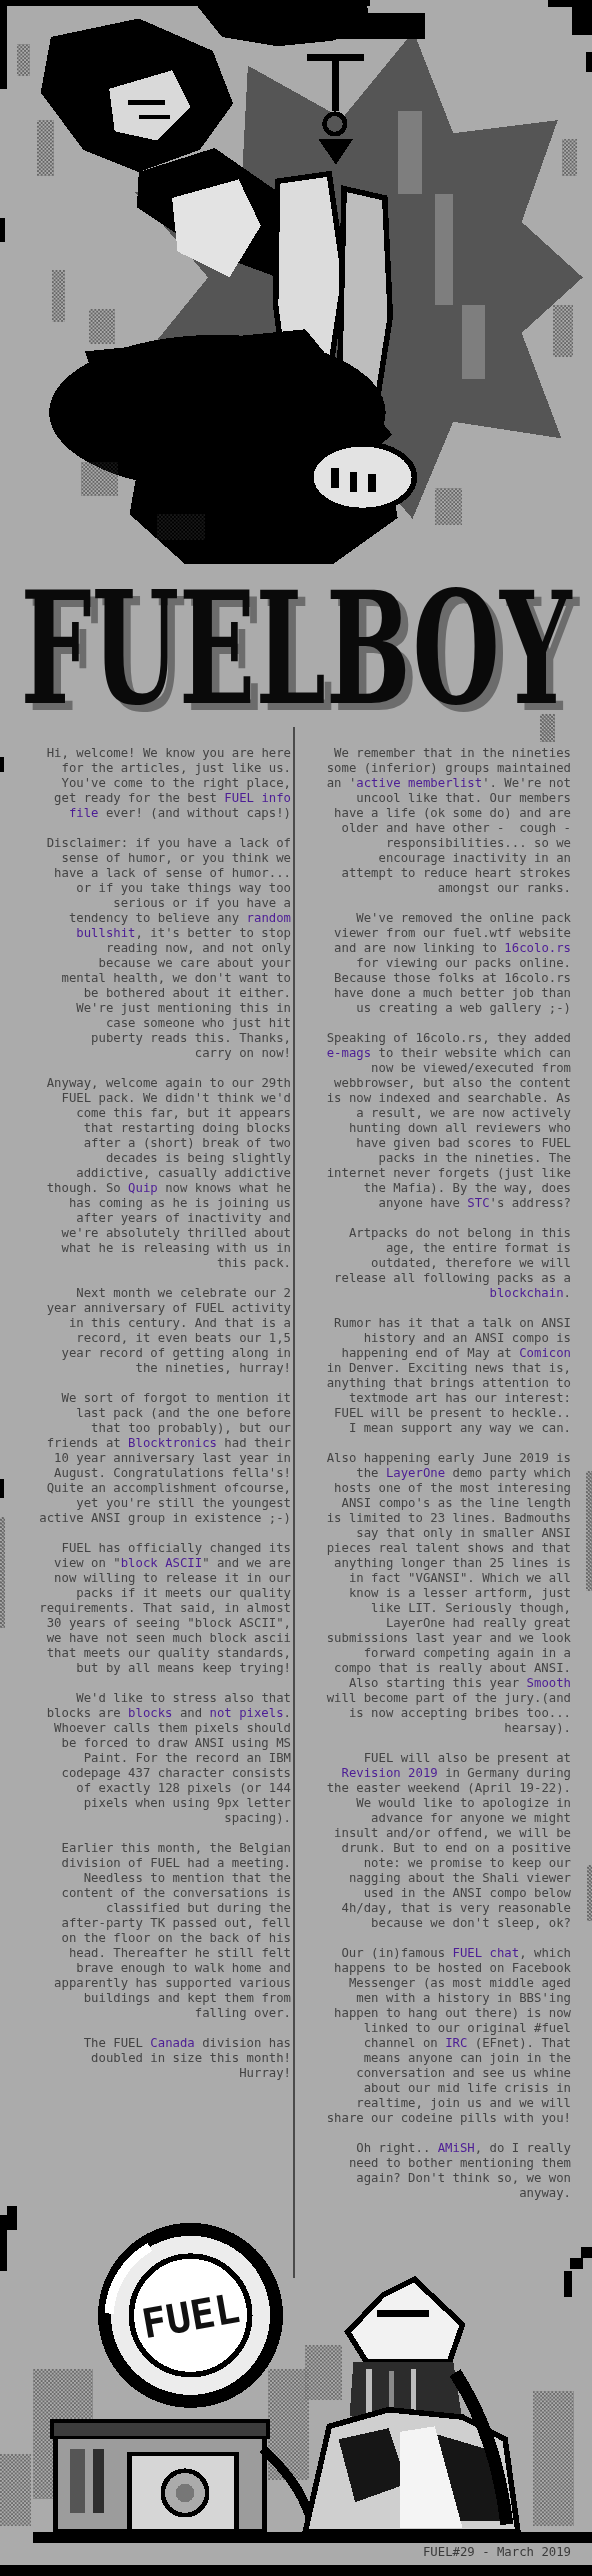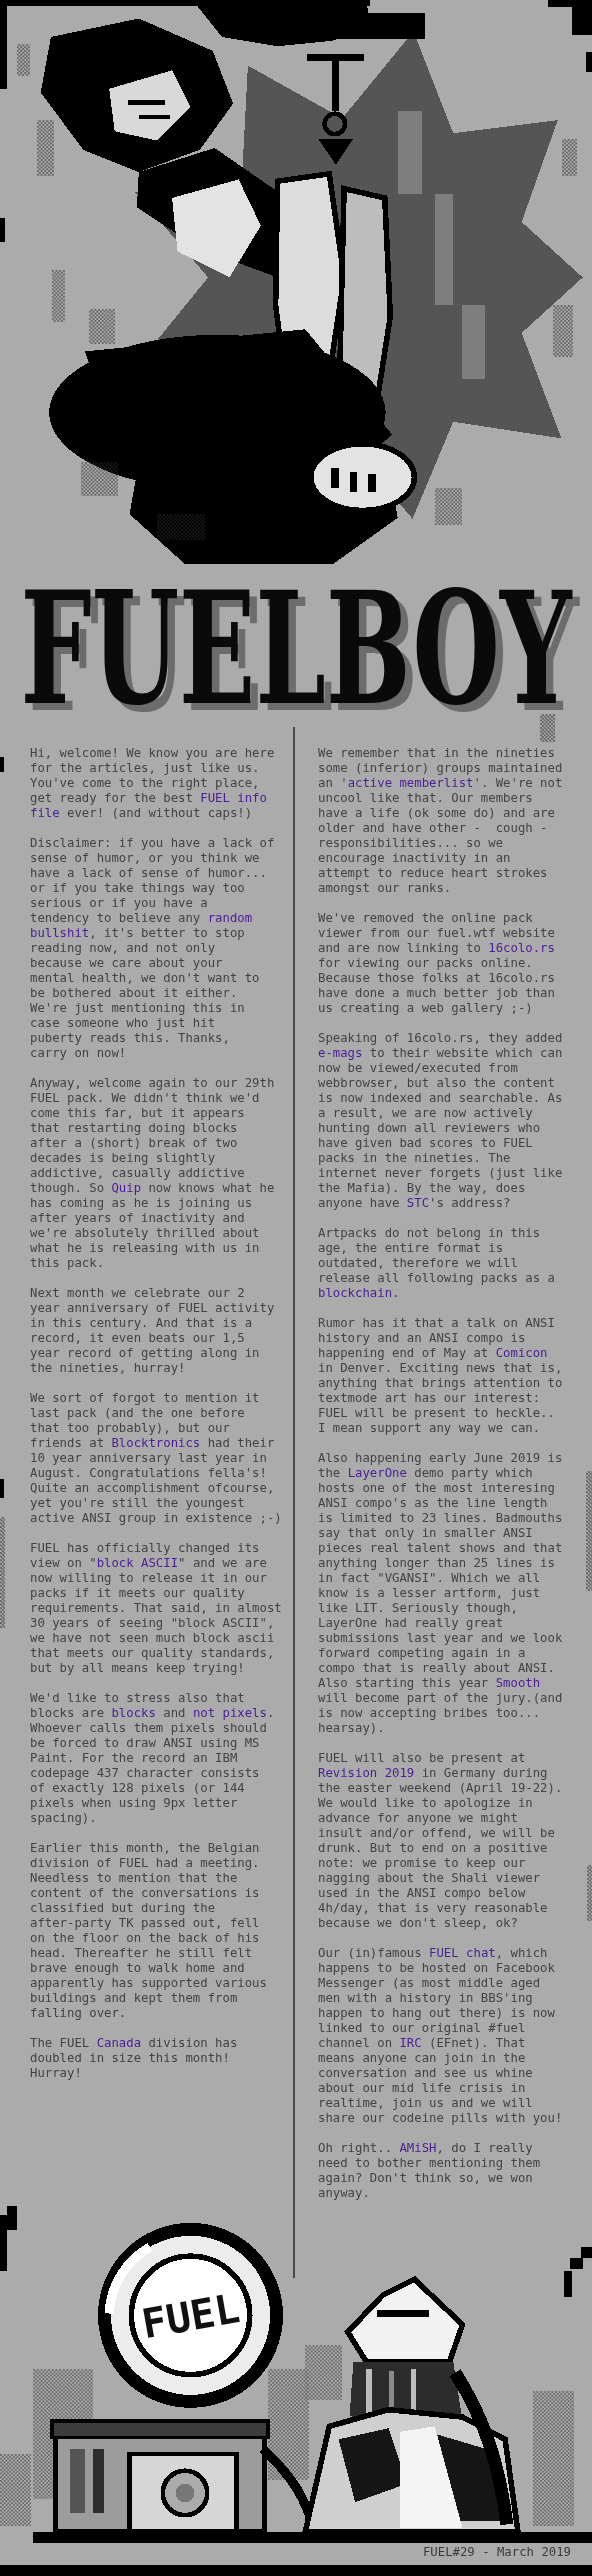--- a/index.html
+++ b/index.html
@@ -14,23 +14,24 @@
   .col{
     position:absolute;
     top:746px;
     width:261px;
     font-size:12.3px;
     line-height:15px;
     letter-spacing:0;
     color:#434343;
     white-space:pre;
     text-rendering:optimizeSpeed;
+    text-align:right;
   }
   #col-left{left:30px;}
-  #col-right{left:318px;}
+  #col-right{left:310px;}
   .para{margin:0 0 15px 0;}
   .line{height:15px;}
   .hl{color:#4c1d95;}
   
   .divider{
     position:absolute;left:293px;top:727px;
     width:1.9px;height:1551px;background:#4a4a4a;
   }
   
   .title-wrap{position:absolute;top:566px;left:0;width:592px;height:159px;}

